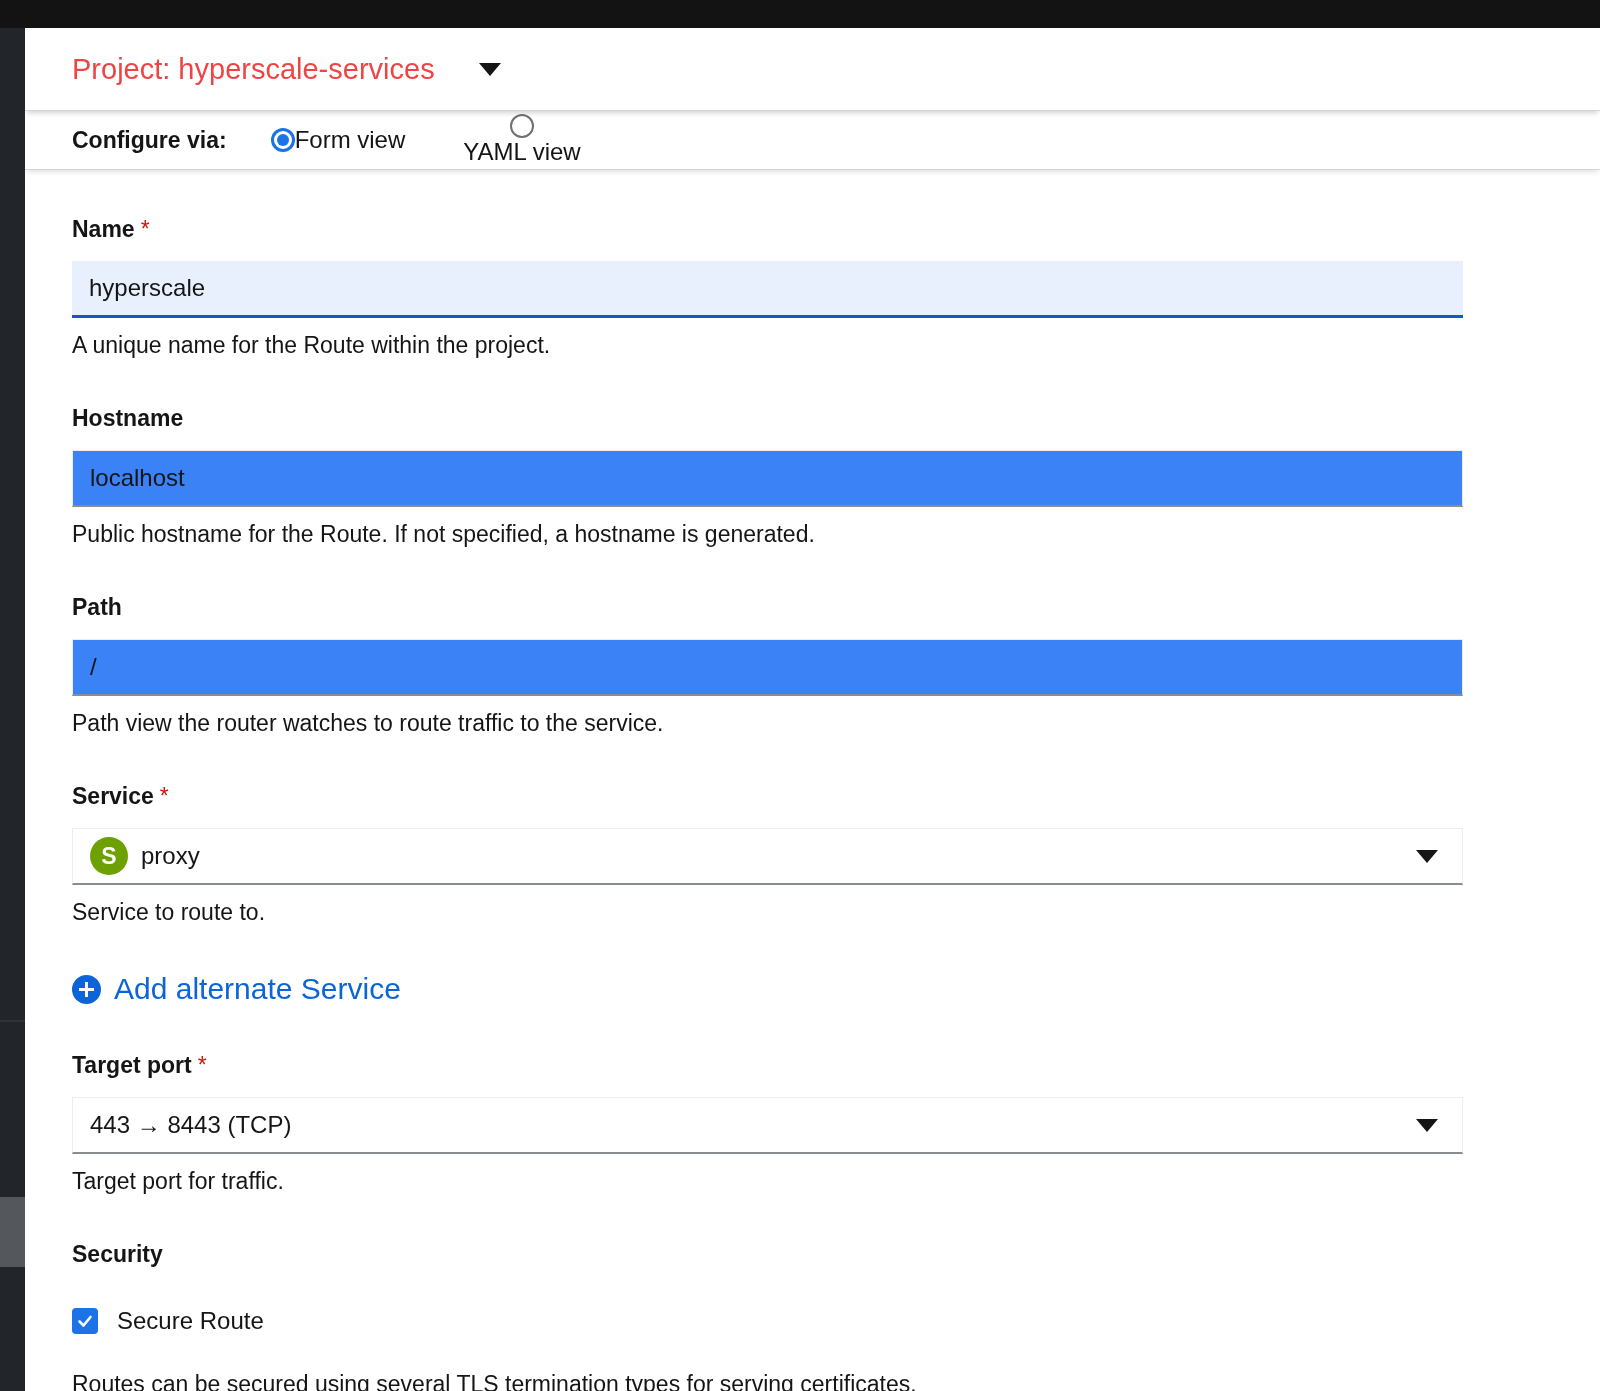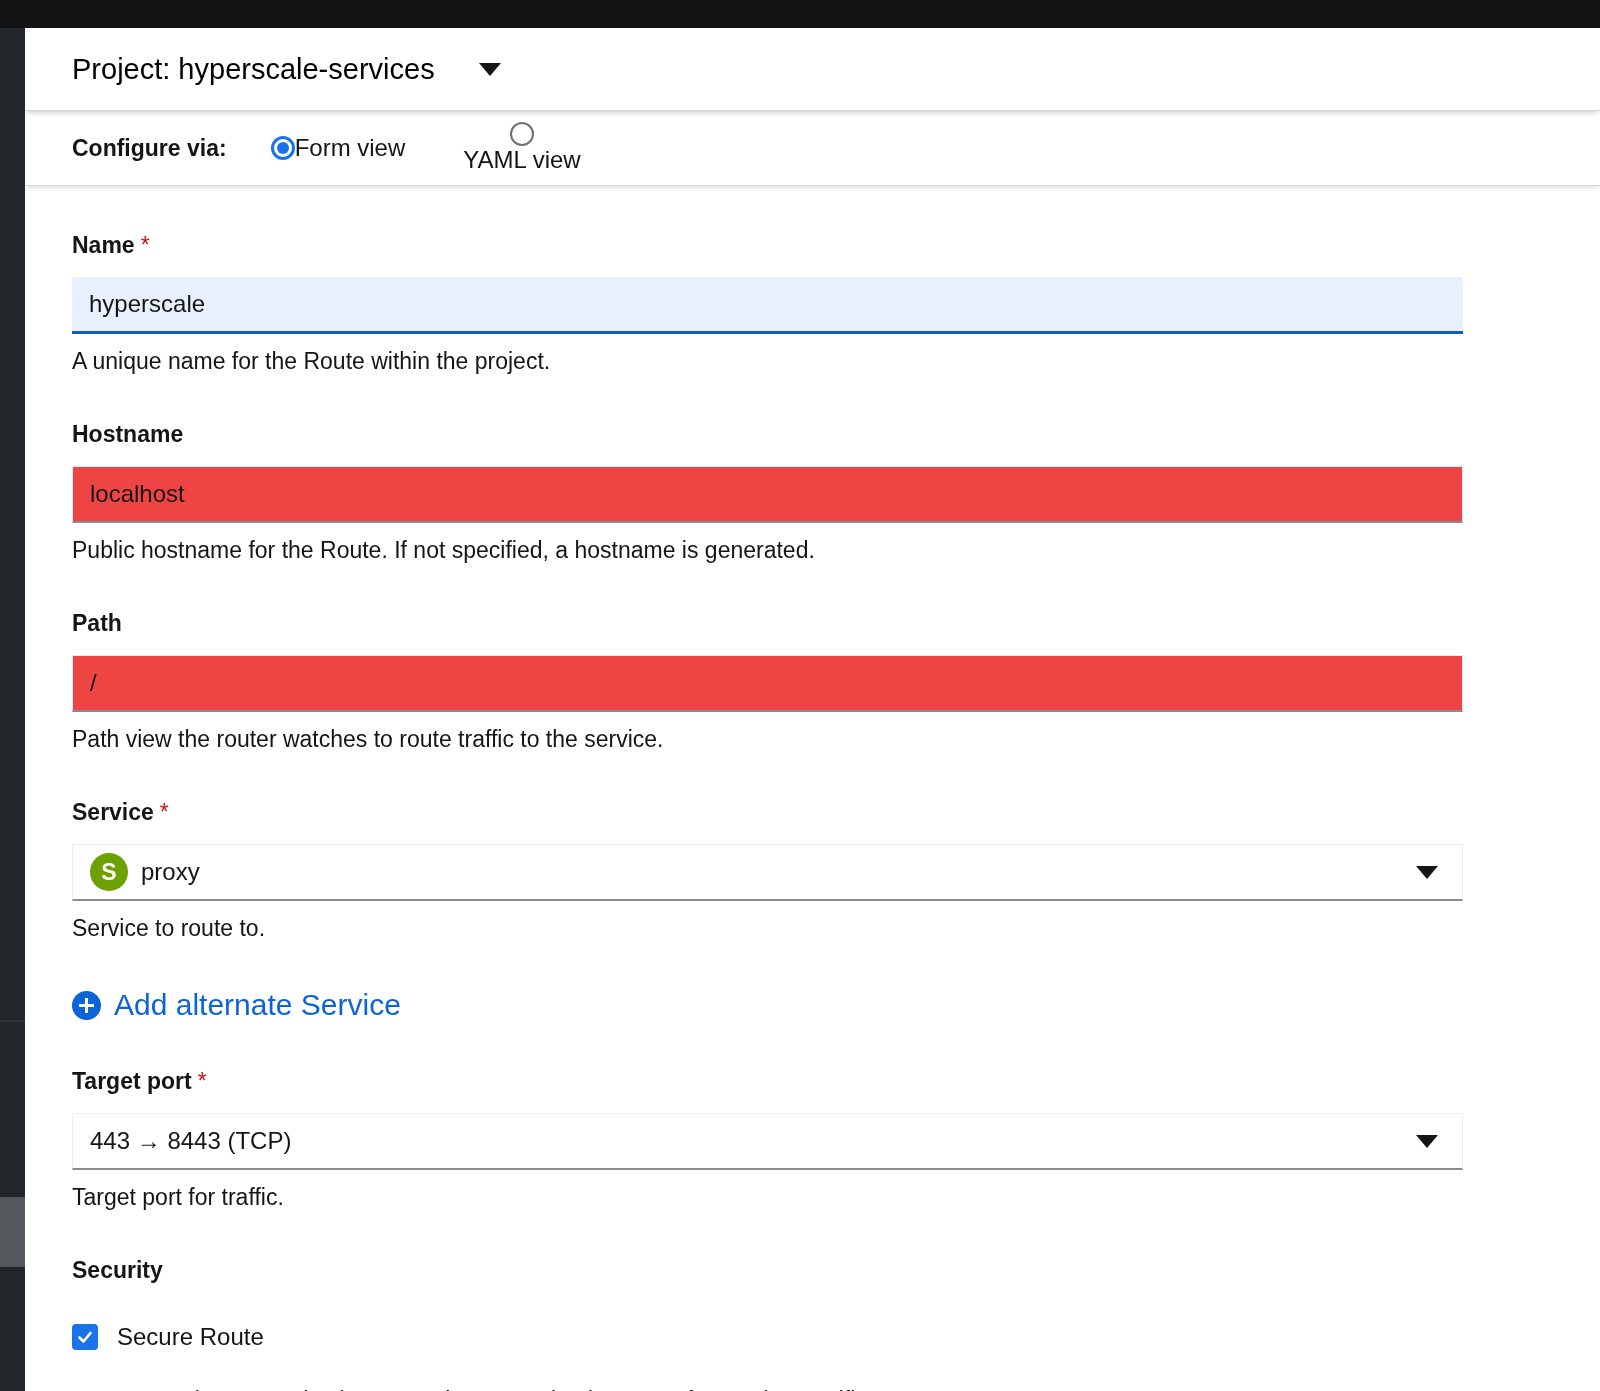--- a/index.html
+++ b/index.html
@@ -12,44 +12,44 @@
   .rail-line { position:absolute; top:992px; left:0; width:25px; height:2px; background:#2f3237; }
   .rail-thumb { position:absolute; top:1169px; left:0; width:25px; height:70px; background:#54575c; }
 
   .content { position:absolute; top:28px; left:25px; width:1575px; }
 
   
   .project-bar { height:83px; background:#fff; border-bottom:1px solid #d6d6d6;
     box-shadow:0 4px 5px -2px rgba(0,0,0,.18); display:flex; align-items:center;
     padding-left:47px; position:relative; z-index:3; }
   .project-menu { display:flex; align-items:center; gap:44px; background:none; border:0;
-    font:inherit; font-size:29px; color:#000000; cursor:pointer; }
+    font:inherit; font-size:29px; color:#ef4444; cursor:pointer; }
   .caret-down { width:0; height:0; border-left:11px solid transparent;
     border-right:11px solid transparent; border-top:13px solid #151515; }
 
   
-  .configure-bar { height:75px; background:#fff; border-bottom:1px solid #d6d6d6;
+  .configure-bar { height:59px; background:#fff; border-bottom:1px solid #d6d6d6;
     box-shadow:0 4px 5px -2px rgba(0,0,0,.12); display:flex; align-items:center;
     padding-left:47px; position:relative; z-index:2; font-size:23px; }
   .configure-label { font-weight:700; }
   .radio-opt { display:flex; align-items:center; font-size:24px; cursor:pointer; }
   .radio-opt.first { margin-left:44px; }
   .radio-opt.second { margin-left:58px;flex-direction:column; }
   .radio { width:24px; height:24px; border-radius:50%; position:relative; flex:0 0 auto; }
   .radio.checked { border:3px solid #1a73e8; }
   .radio.checked::after { content:""; position:absolute; inset:3px; border-radius:50%; background:#1a73e8; }
   .radio.unchecked { border:2px solid #707070; }
 
   
   .form { padding:46px 137px 0 47px; font-size:23px; }
   .field { margin-bottom:46px; }
   .field-label { font-size:23px; font-weight:700; margin-bottom:19px; line-height:26px; }
   .required { color:#c9190b; margin-left:6px; font-weight:400; }
   .text-input { display:block; width:100%; height:57px; font:inherit; font-size:24px;
-    color:#151515; padding:0 17px; background:#ef4444;
+    color:#151515; padding:0 17px; background:#3b82f6;
     border:1px solid #ededed; border-bottom:2px solid #8a8d90; border-radius:0; outline:none; }
   .text-input.autofill { background:#e8f0fe; border:0; border-bottom:3px solid #1458c8; }
   .help { margin-top:14px; font-size:23px; line-height:27px; color:#151515; }
 
   .select { position:relative; display:flex; align-items:center; height:57px; width:100%;
     padding:0 17px; background:#fff; border:1px solid #ededed; border-bottom:2px solid #8a8d90;
     font-size:24px; cursor:pointer; }
   .select .caret-sm { position:absolute; right:24px; top:50%; margin-top:-6px; width:0; height:0;
     border-left:11px solid transparent; border-right:11px solid transparent; border-top:13px solid #151515; }
   .resource-badge { width:38px; height:38px; border-radius:50%; background:#6ca100; color:#fff;

